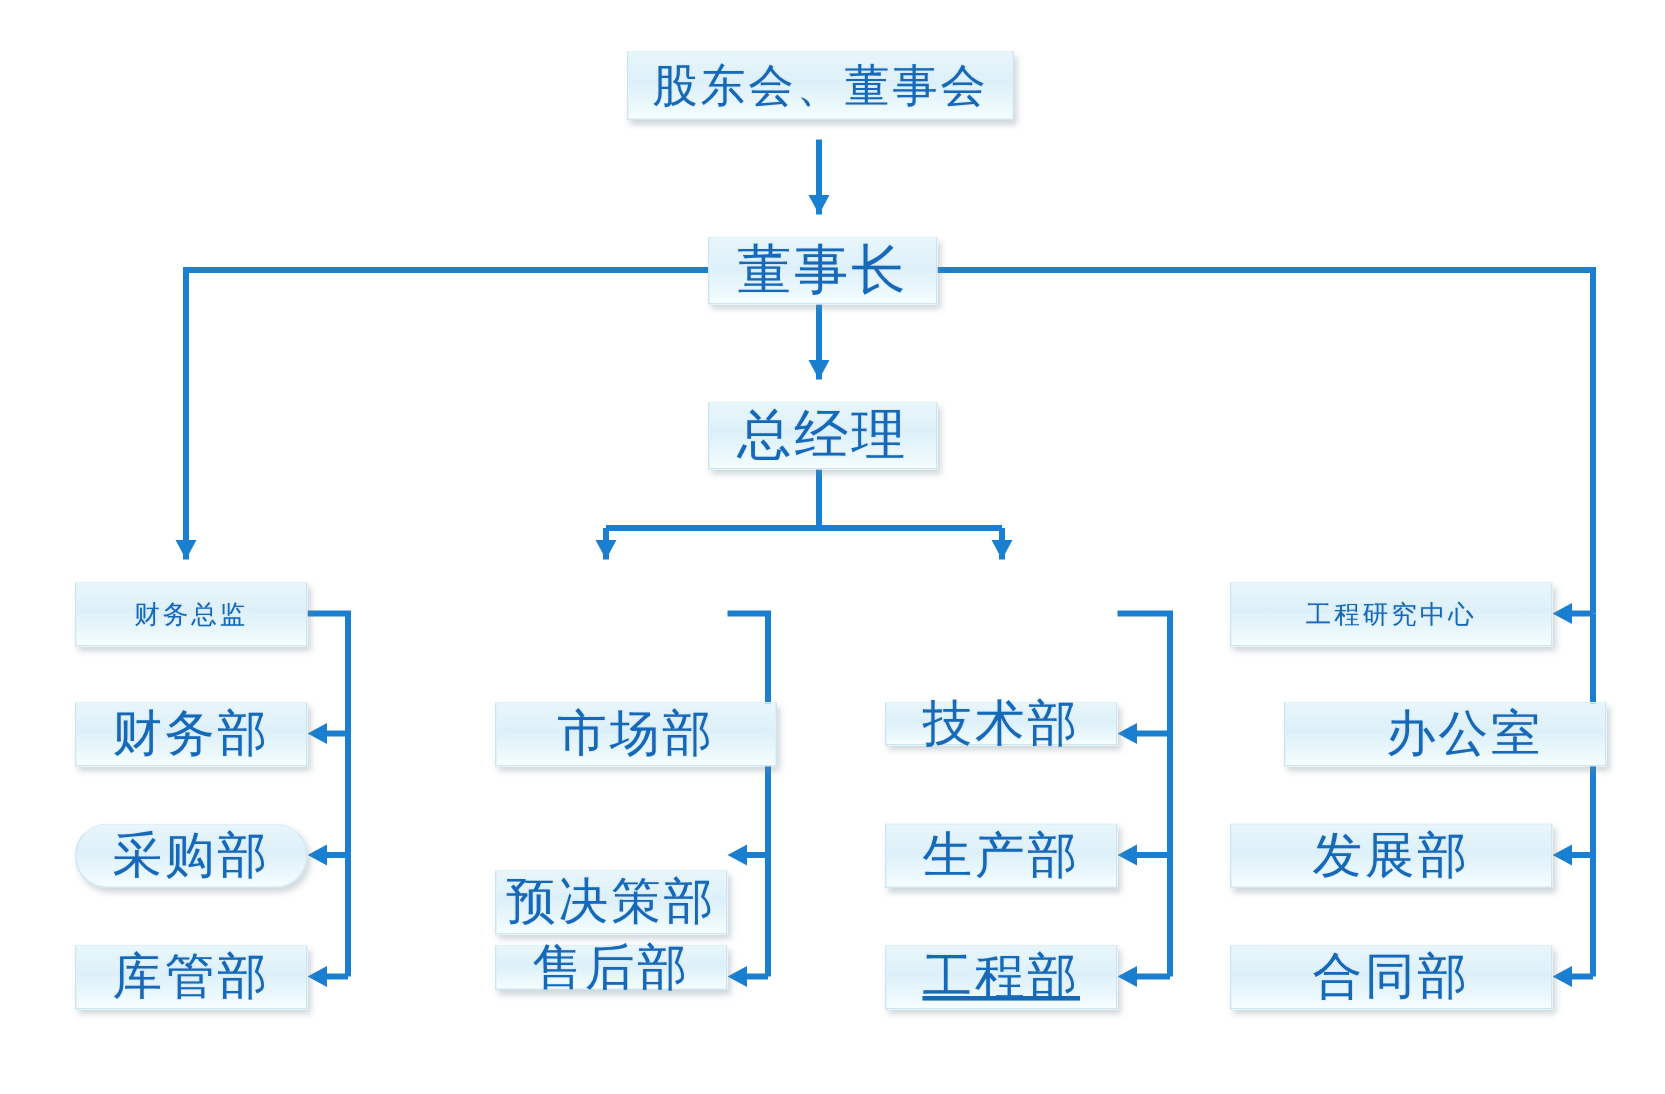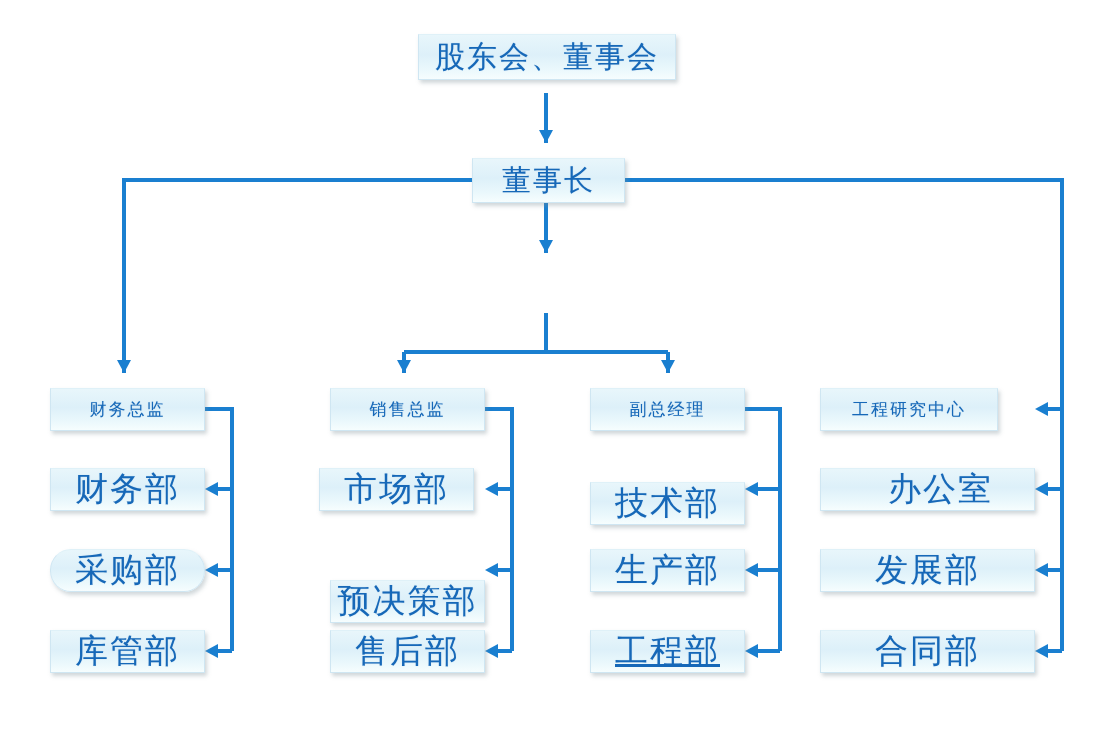--- a/index.html
+++ b/index.html
@@ -37,21 +37,21 @@
     box-shadow: 2px 3px 4px rgba(120, 140, 150, 0.35);
     color: #1668b8;
     letter-spacing: 2px;
     white-space: nowrap;
     text-shadow: 0 0 1px rgba(22,104,184,0.25);
   }
   .node.lvl-top {
     font-size: 30px;
   }
   .node.lvl-mid {
-    font-size: 29px;
+    font-size: 36px;
   }
   .node.lvl-head {
     font-size: 17px;
   }
   .node.lvl-sub {
     font-size: 33px;
   }
 </style>
 </head>
 <body>
@@ -103,35 +103,34 @@
       <path d="M 1062 489 L 1048 489" marker-end="url(#arrow-left)"></path>
       <path d="M 1062 570 L 1048 570" marker-end="url(#arrow-left)"></path>
       <path d="M 1062 651 L 1048 651" marker-end="url(#arrow-left)"></path>
     </g>
   </svg>
 
   <div class="node lvl-top" style="left:418px; top:34px; width:258px; height:46px;">股东会、董事会</div>
 
   <div class="node lvl-mid" style="left:472px; top:158px; width:153px; height:45px;">董事长</div>
 
+  <div class="node lvl-mid" style="left:472px; top:268px; width:153px; height:45px;">总经理</div>
 
   <div class="node lvl-head" style="left:50px; top:388px; width:155px; height:43px;">财务总监</div>
-  <div class="node lvl-head" style="left:330px; top:388px; width:155px; height:43px;">销售总监</div>
-  <div class="node lvl-head" style="left:590px; top:388px; width:155px; height:43px;">副总经理</div>
-  <div class="node lvl-head" style="left:820px; top:388px; width:178px; height:43px;">工程研究中心</div>
+  <div class="node lvl-head" style="left:820px; top:388px; width:215px; height:43px;">工程研究中心</div>
 
   <div class="node lvl-sub" style="left:50px; top:468px; width:155px; height:43px;">财务部</div>
   <div class="node lvl-sub" style="left:50px; top:549px; width:155px; height:43px;border-radius:21px;">采购部</div>
   <div class="node lvl-sub" style="left:50px; top:630px; width:155px; height:43px;">库管部</div>
 
-  <div class="node lvl-sub" style="left:319px; top:468px; width:155px; height:43px;">市场部</div>
+  <div class="node lvl-sub" style="left:330px; top:468px; width:188px; height:43px;">市场部</div>
   <div class="node lvl-sub" style="left:330px; top:580px; width:155px; height:43px;">预决策部</div>
-  <div class="node lvl-sub" style="left:330px; top:630px; width:155px; height:43px;">售后部</div>
+  <div class="node lvl-sub" style="left:330px; top:630px; width:155px; height:30px;">售后部</div>
 
-  <div class="node lvl-sub" style="left:590px; top:482px; width:155px; height:43px;">技术部</div>
+  <div class="node lvl-sub" style="left:590px; top:468px; width:155px; height:29px;">技术部</div>
   <div class="node lvl-sub" style="left:590px; top:549px; width:155px; height:43px;">生产部</div>
   <div class="node lvl-sub" style="left:590px; top:630px; width:155px; height:43px;text-decoration:underline;">工程部</div>
 
-  <div class="node lvl-sub" style="left:820px; top:468px; width:215px; height:43px;padding-left:26px;">办公室</div>
+  <div class="node lvl-sub" style="left:856px; top:468px; width:215px; height:43px;padding-left:26px;">办公室</div>
   <div class="node lvl-sub" style="left:820px; top:549px; width:215px; height:43px;">发展部</div>
   <div class="node lvl-sub" style="left:820px; top:630px; width:215px; height:43px;">合同部</div>
 
 </div>
 
 </body></html>

